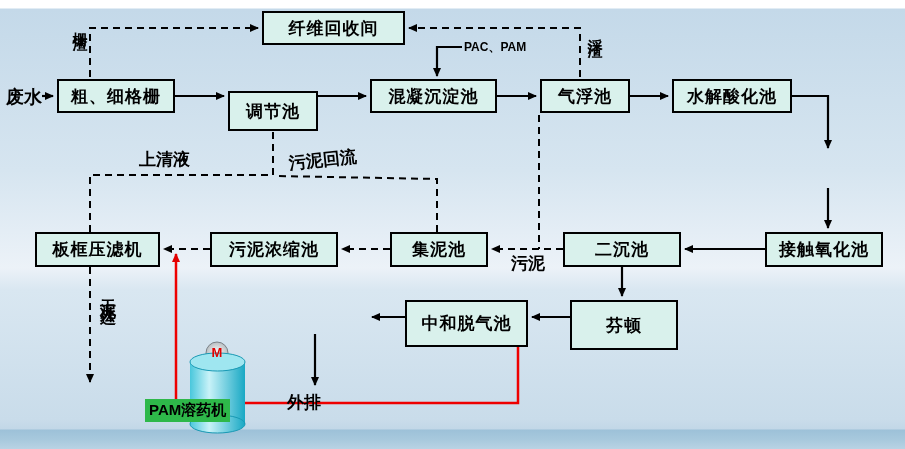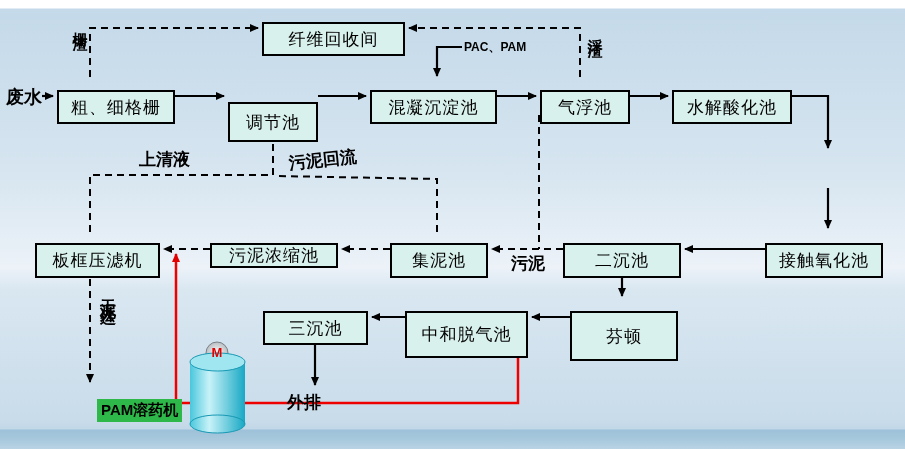--- a/index.html
+++ b/index.html
@@ -22,37 +22,37 @@
       #9dc1d8 430px,
       #a8c9dd 440px,
       #b9d3e4 449px);
   }
   svg.lines { position:absolute; inset:0; }
   .node {
     position:absolute;
     background: var(--node-fill, #d9f1ec);
     border:2px solid #000;
     display:flex; align-items:center; justify-content:center;
-    font-weight:normal; font-size:17px; letter-spacing:1px;
+    font-weight:bold; font-size:17px; letter-spacing:1px;
     white-space:nowrap;
-    margin-top:11px;
   }
   .lbl {
     position:absolute; font-weight:bold; font-size:17px;
     white-space:nowrap;
   }
   .vert {
     writing-mode:vertical-rl; text-orientation:upright;
     letter-spacing:4px;
   }
   .tilt { transform:rotate(-6deg); transform-origin:left center; }
   .pam-tag {
     position:absolute; font-weight:bold; font-size:15px;
     background: var(--pam-bg, #2eb84a);
     padding:2px 4px;
+    margin-left:48px;
   }
 </style>
 </head>
 <body>
 
 <div class="canvas">
 
   <svg class="lines" width="905" height="449" viewBox="0 0 905 449">
     <defs>
       <marker id="ma" markerWidth="10" markerHeight="8" refX="8" refY="4" orient="auto" markerUnits="userSpaceOnUse">
@@ -117,23 +117,22 @@
 
   <div class="node" style="left:262px;top:11px;width:143px;height:34px">纤维回收间</div>
   <div class="node" style="left:57px;top:79px;width:118px;height:34px">粗、细格栅</div>
   <div class="node" style="left:228px;top:91px;width:90px;height:40px">调节池</div>
   <div class="node" style="left:370px;top:79px;width:127px;height:34px">混凝沉淀池</div>
   <div class="node" style="left:540px;top:79px;width:90px;height:34px">气浮池</div>
   <div class="node" style="left:672px;top:79px;width:120px;height:34px">水解酸化池</div>
   <div class="node" style="left:765px;top:232px;width:118px;height:35px">接触氧化池</div>
   <div class="node" style="left:563px;top:232px;width:118px;height:35px">二沉池</div>
   <div class="node" style="left:390px;top:232px;width:98px;height:35px">集泥池</div>
-  <div class="node" style="left:210px;top:232px;width:128px;height:25px">污泥浓缩池</div>
+  <div class="node" style="left:210px;top:232px;width:128px;height:35px">污泥浓缩池</div>
   <div class="node" style="left:35px;top:232px;width:125px;height:35px">板框压滤机</div>
-  <div class="node" style="left:263px;top:300px;width:105px;height:34px">三沉池</div>
   <div class="node" style="left:405px;top:300px;width:123px;height:47px">中和脱气池</div>
   <div class="node" style="left:570px;top:300px;width:108px;height:50px">芬顿</div>
 
   <div class="lbl" style="left:6px;top:85px;font-size:18px">废水</div>
   <div class="lbl vert" style="left:70px;top:20px;font-size:15px">栅渣</div>
   <div class="lbl" style="left:464px;top:39px;font-size:12px;letter-spacing:0">PAC、PAM</div>
   <div class="lbl vert" style="left:585px;top:27px;font-size:15px">浮渣</div>
   <div class="lbl" style="left:139px;top:148px">上清液</div>
   <div class="lbl tilt" style="left:289px;top:152px">污泥回流</div>
   <div class="lbl" style="left:511px;top:252px">污泥</div>

